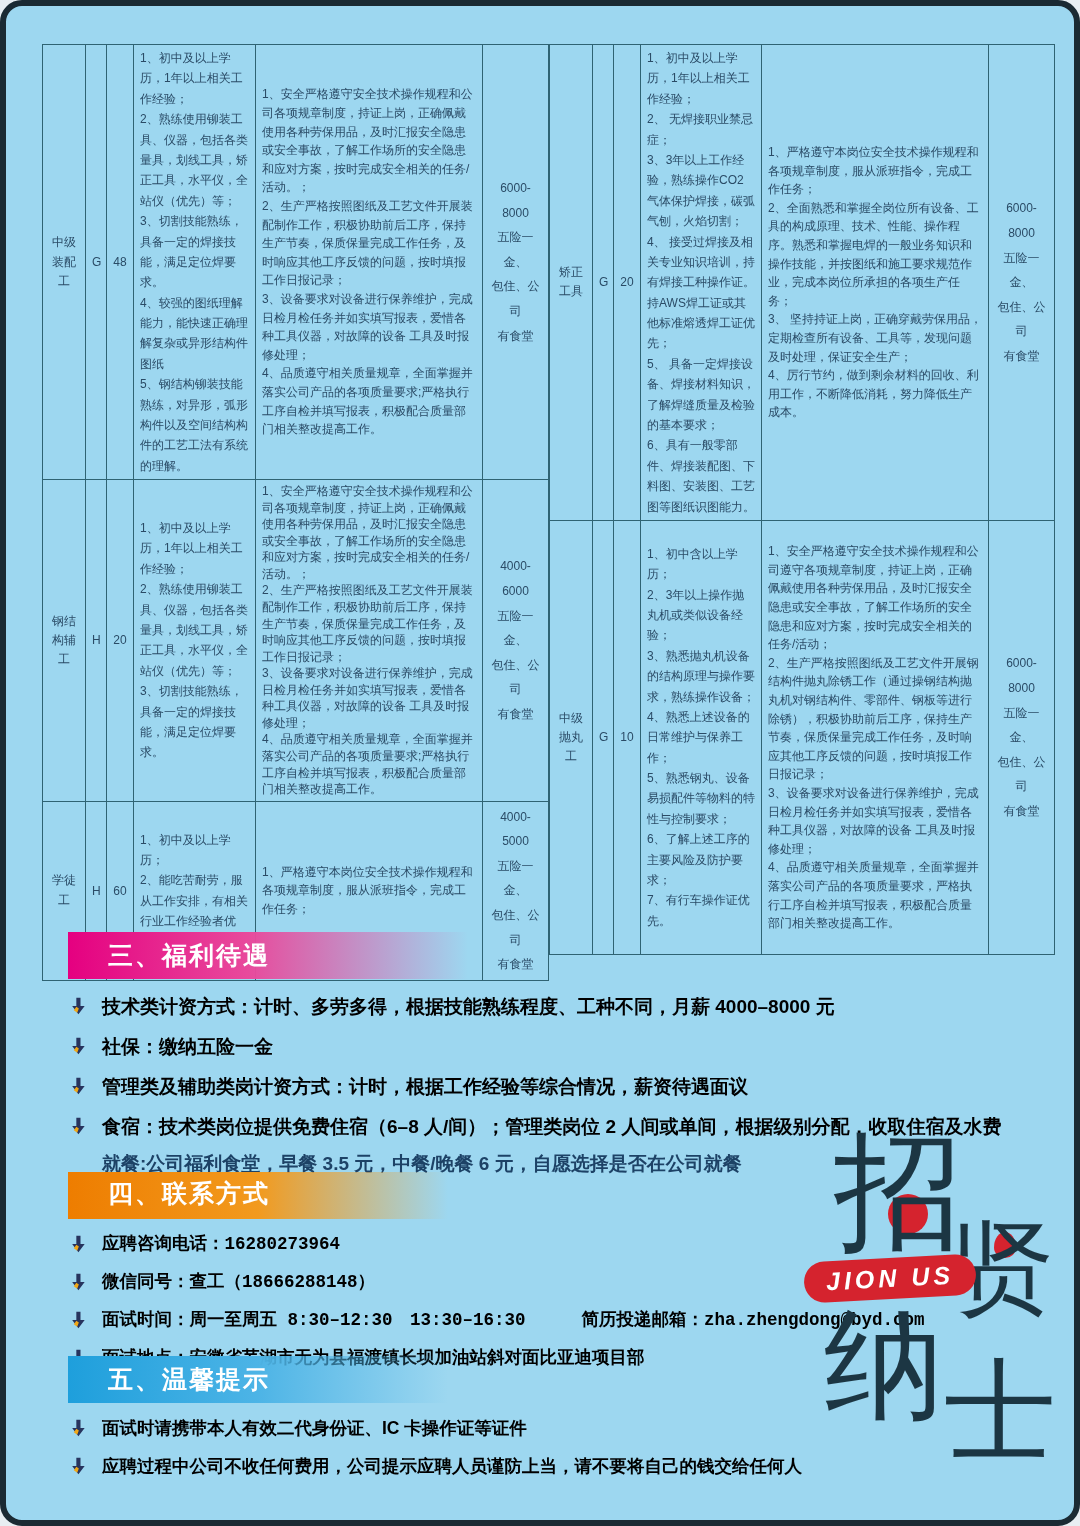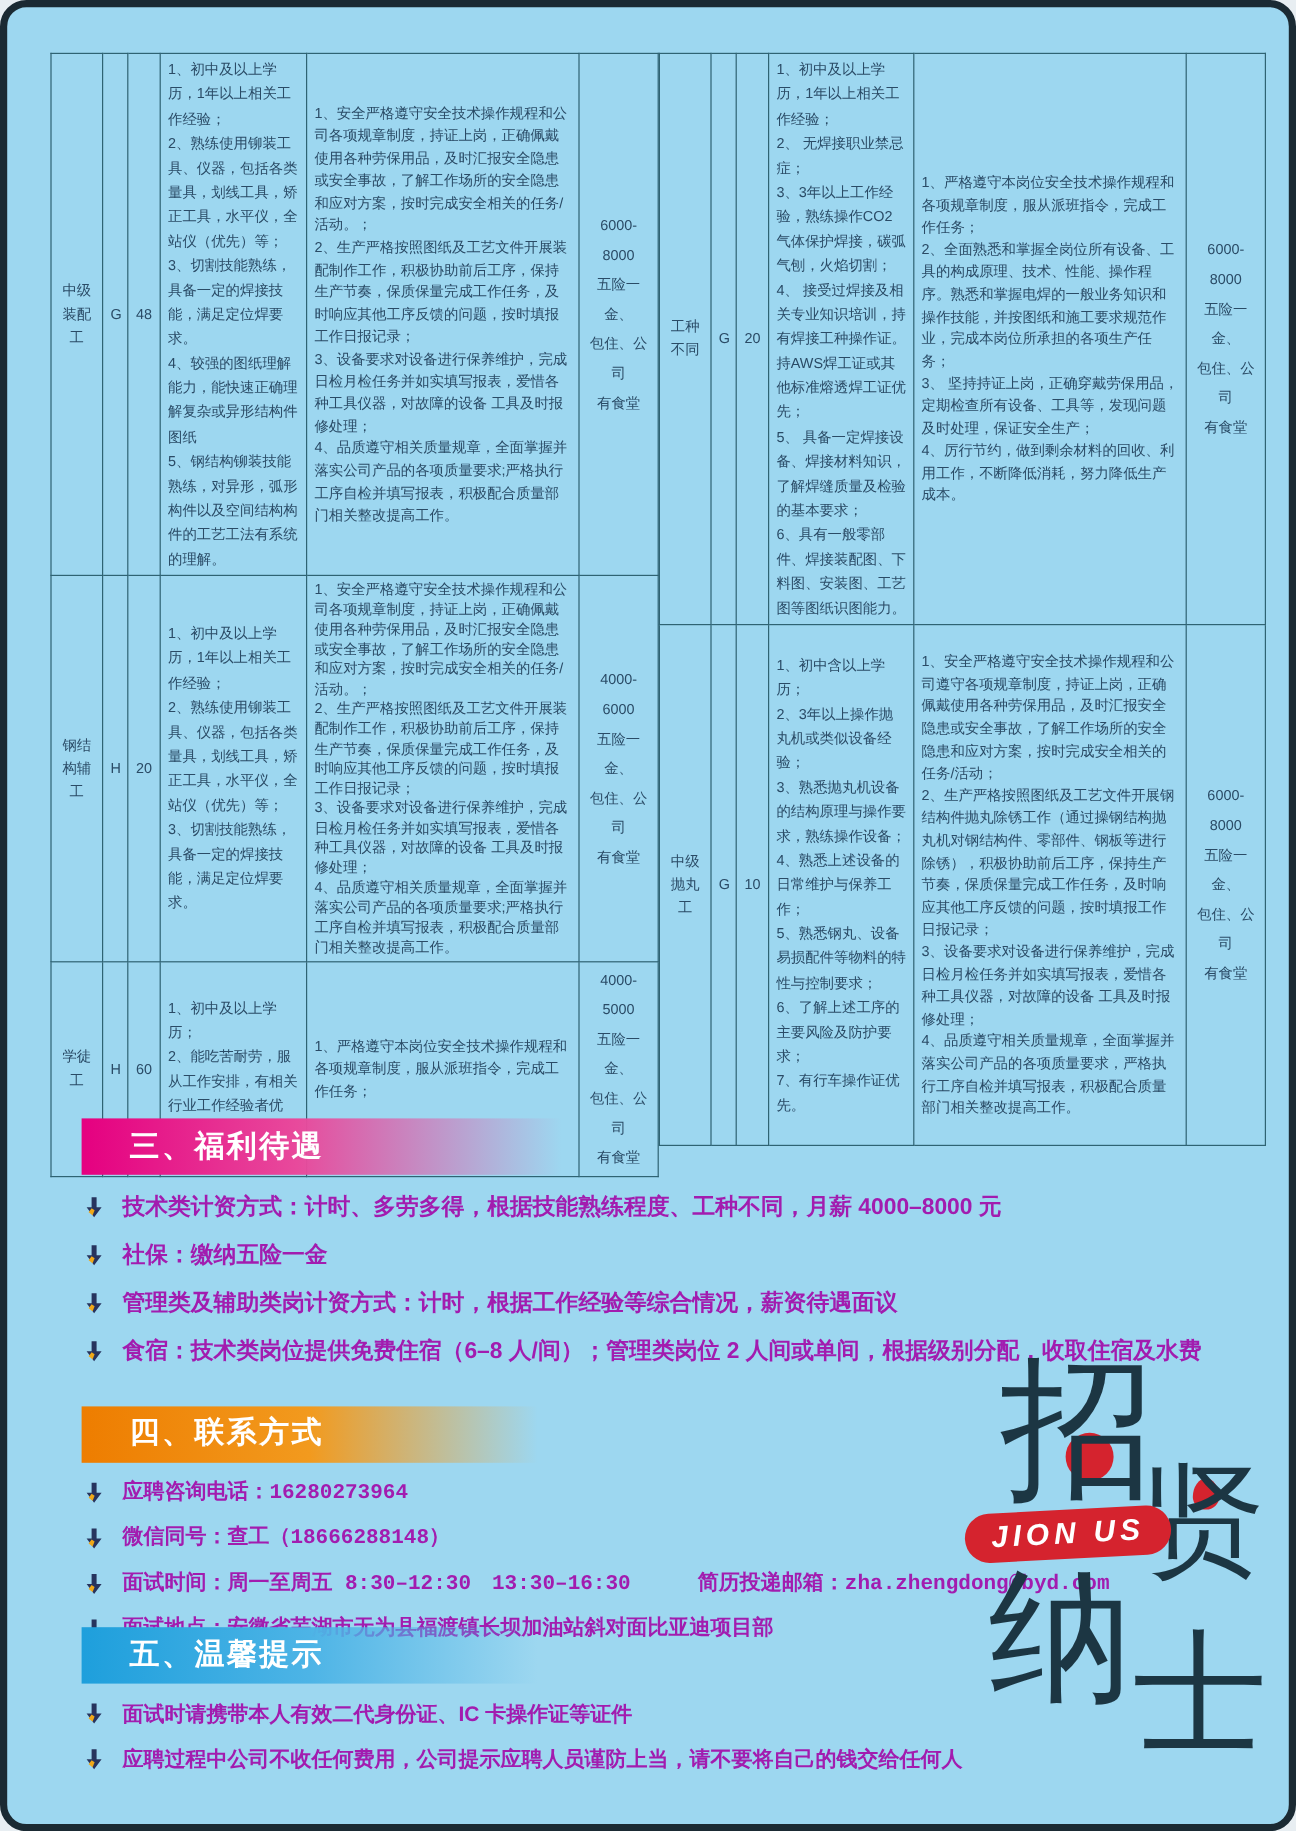--- a/index.html
+++ b/index.html
@@ -25,21 +25,21 @@
   .section{position:absolute;left:62px;}
   .ribbon{
     height:47px;line-height:47px;color:#ffffff;font-size:25px;font-weight:bold;
     padding-left:40px;letter-spacing:2px;box-sizing:border-box;
   }
   .ribbon.pink{ width:400px;background:linear-gradient(90deg,#e50080 0%,#e84a9c 45%,rgba(238,150,190,0) 100%);}
   .ribbon.orange{width:380px;background:linear-gradient(90deg,#ee7d00 0%,#f29a1e 50%,rgba(246,180,80,0) 100%);}
   .ribbon.blue{ width:380px;background:linear-gradient(90deg,#1e9fdc 0%,#4db4e6 50%,rgba(140,210,240,0) 100%);}
   .bullet-line{
     display:flex;align-items:flex-start;margin-top:15px;
-    font-size:19px;font-weight:600;color:#a21caf;line-height:25px;
+    font-size:19px;font-weight:600;color:#000000;line-height:25px;
   }
   .contact .bullet-line,.tips .bullet-line{font-size:17.5px;margin-top:13px;}
   .bullet-icon{flex:0 0 20px;width:20px;height:20px;margin-right:14px;margin-top:2px;}
   .bullet-text{white-space:pre-line;}
   .cont-line{margin:12px 0 0 34px;font-size:19px;font-weight:600;color:#1d4266;}
   .email{margin-left:56px;}
   
   .logo{position:absolute;left:790px;top:1110px;width:270px;height:400px;color:#1c3643;}
   .logo-char{position:absolute;font-weight:400;line-height:1;}
   .logo-badge{
@@ -123,21 +123,21 @@
       <colgroup>
         <col style="width:43px">
           <col style="width:21px">
           <col style="width:27px">
         <col style="width:121px">
           <col style="width:227px">
           <col style="width:66px">
       </colgroup>
       <tbody>
           <tr style="height:427px">
-        <td class="job">工种不同</td>
+        <td class="job">矫正工具</td>
         <td class="grade">G</td>
         <td class="count">20</td>
         <td class="req">1、初中及以上学历，1年以上相关工作经验；
 2、 无焊接职业禁忌症；
 3、3年以上工作经验，熟练操作CO2气体保护焊接，碳弧气刨，火焰切割；
 4、 接受过焊接及相关专业知识培训，持有焊接工种操作证。持AWS焊工证或其他标准熔透焊工证优先；
 5、 具备一定焊接设备、焊接材料知识，了解焊缝质量及检验的基本要求；
 6、具有一般零部件、焊接装配图、下料图、安装图、工艺图等图纸识图能力。</td>
         <td class="duty">1、严格遵守本岗位安全技术操作规程和各项规章制度，服从派班指令，完成工作任务；
 2、全面熟悉和掌握全岗位所有设备、工具的构成原理、技术、性能、操作程序。熟悉和掌握电焊的一般业务知识和操作技能，并按图纸和施工要求规范作业，完成本岗位所承担的各项生产任务；
@@ -195,20 +195,21 @@
         </svg>
       <span class="bullet-text">管理类及辅助类岗计资方式：计时，根据工作经验等综合情况，薪资待遇面议</span>
     </div>
     <div class="bullet-line">
       <svg class="bullet-icon" viewBox="0 0 24 24">
           <path fill="#27345e" d="M10 2h5v10h5l-7.5 10L5 12h5z"></path>
           <path fill="#f0a818" d="M10 13l-3 4 4 3 2-5z"></path>
         </svg>
       <span class="bullet-text">食宿：技术类岗位提供免费住宿（6–8 人/间）；管理类岗位 2 人间或单间，根据级别分配，收取住宿及水费</span>
     </div>
+    <div class="cont-line">就餐:公司福利食堂，早餐 3.5 元，中餐/晚餐 6 元，自愿选择是否在公司就餐</div>
   </div>
 
   <div class="section contact" style="top:1166px;width:940px;font-family:Liberation Mono, monospace;">
     <div class="ribbon orange">四、联系方式</div>
     <div class="bullet-line">
       <svg class="bullet-icon" viewBox="0 0 24 24">
           <path fill="#27345e" d="M10 2h5v10h5l-7.5 10L5 12h5z"></path>
           <path fill="#f0a818" d="M10 13l-3 4 4 3 2-5z"></path>
         </svg>
       <span class="bullet-text">应聘咨询电话：16280273964</span>

